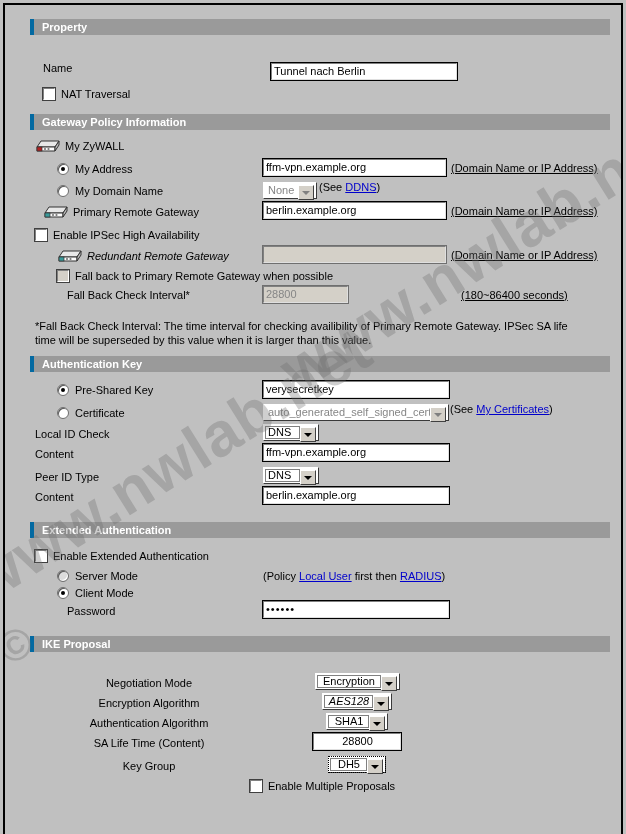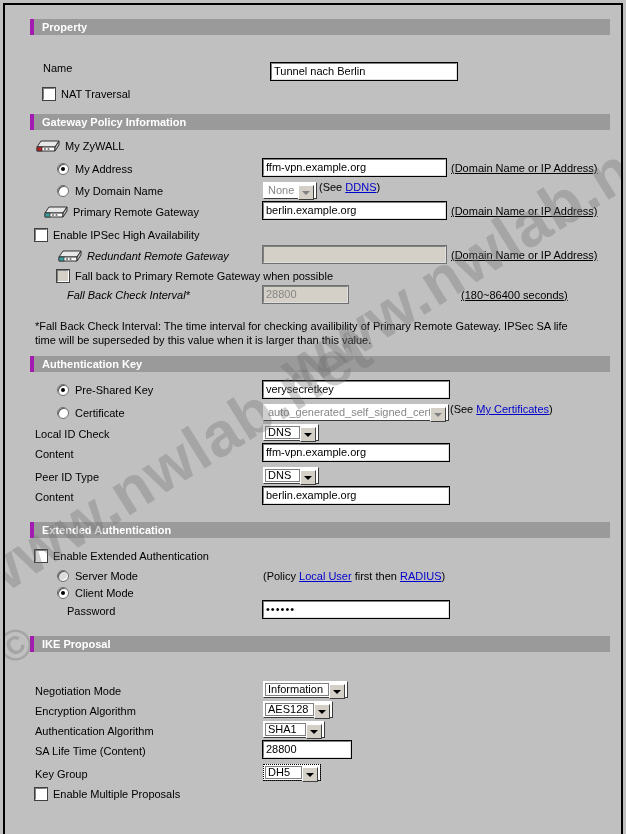--- a/index.html
+++ b/index.html
@@ -53,21 +53,21 @@
     position: relative;
     z-index: 2;
     padding: 0;
   }
 
   
   .sec-head {
     margin: 0 0 0 0;
     height: 16px;
     background: #9a9a9a;
-    border-left: 4px solid #a21caf;
+    border-left: 4px solid #0369a1;
     color: #ffffff;
     font-weight: bold;
     font-size: 11px;
     line-height: 16px;
     padding-left: 8px;
     box-sizing: border-box;
   }
   .sec-wrap { padding: 0 11px 0 30px; }
 
   table.form {
@@ -381,21 +381,21 @@
             </td>
           </tr>
 
           <tr>
             <td class="lbl" colspan="3" style="padding-left:22px; padding-top:2px; padding-bottom:2px;">
               <span class="cb dis"></span><span>Fall back to Primary Remote Gateway when possible</span>
             </td>
           </tr>
 
           <tr>
-            <td class="lbl" style="padding-left:32px; padding-top:4px;font-style:italic;">
+            <td class="lbl" style="padding-left:32px; padding-top:4px;">
               <span>Fall Back Check Interval*</span>
             </td>
             <td class="fld">
               <div class="tin dis" style="width:85px;">28800</div>
             </td>
             <td class="hint" style="padding-top:4px; padding-left:10px;">
               <span>(180~86400 seconds)</span>
             </td>
           </tr>
         </tbody>
@@ -529,45 +529,45 @@
           </tr>
         </tbody>
           </table>
       </div>
 
       <div style="height:13px;"></div>
       <div style="padding:0 11px 0 25px;">
         <div class="sec-head">IKE Proposal</div>
       </div>
 
-      <div class="sec-wrap" style="padding-top:28px;">
+      <div class="sec-wrap" style="padding-top:20px;text-align:center;">
         <table class="form">
           <colgroup>
               <col style="width:228px">
               <col style="width:188px">
               <col>
             </colgroup>
 
           <tbody>
               <tr>
             <td class="lbl" style="padding-top:5px;"><span>Negotiation Mode</span></td>
             <td class="fld">
               <span class="sel" style="width:85px;">
                 <span class="inner"></span>
-                <span class="txt">Information</span>
+                <span class="txt">Encryption</span>
                 <span class="arrowbox"></span>
               </span>
             </td>
             <td></td>
           </tr>
 
           <tr>
             <td class="lbl" style="padding-top:5px;"><span>Encryption Algorithm</span></td>
             <td class="fld">
-              <span class="sel" style="width:70px;">
+              <span class="sel" style="width:70px;font-style:italic;">
                 <span class="inner"></span>
                 <span class="txt">AES128</span>
                 <span class="arrowbox"></span>
               </span>
             </td>
             <td></td>
           </tr>
 
           <tr>
             <td class="lbl" style="padding-top:5px;"><span>Authentication Algorithm</span></td>

